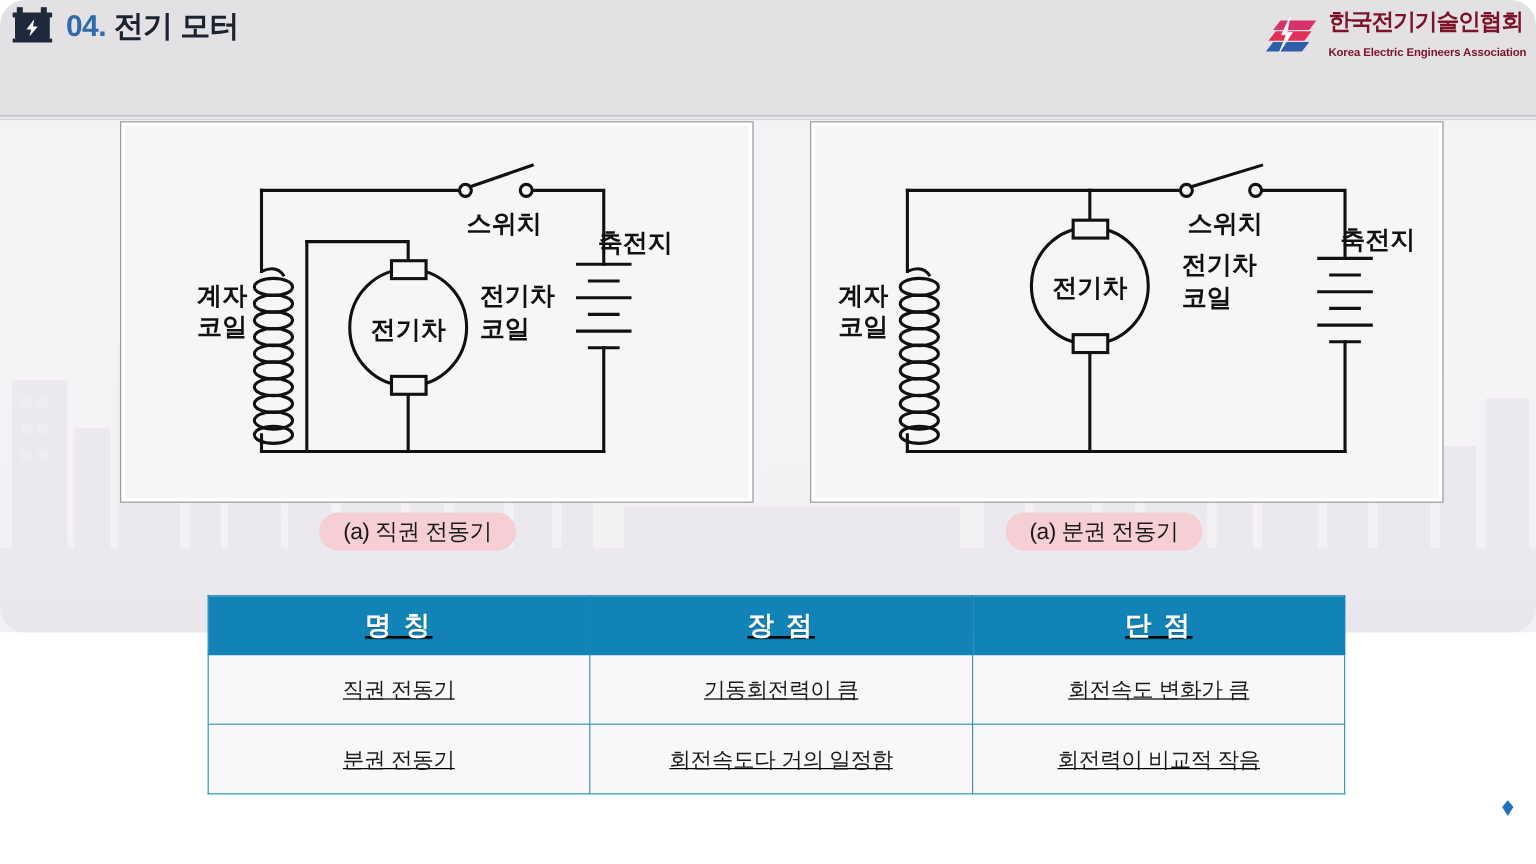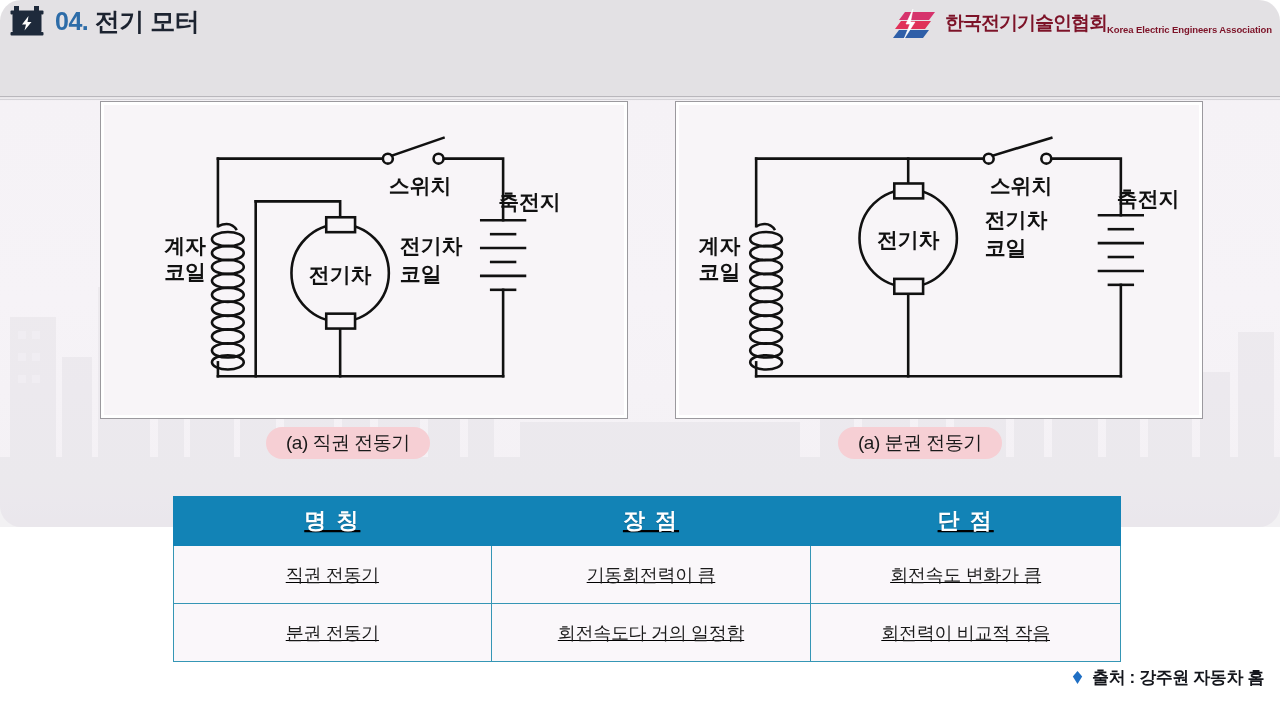--- a/index.html
+++ b/index.html
@@ -62,21 +62,21 @@
     font-size: 19px; font-weight: 700; color: #ffffff;
     letter-spacing: -0.5px; text-shadow: 0 1px 1px rgba(0,0,0,0.18);
     white-space: nowrap;
   }
 
   
   .logo {
     position: absolute; right: 8px; top: 9px;
     display: flex; align-items: center; gap: 7px;
   }
-  .logo-text { display: flex; flex-direction: row; line-height: 1; }
+  .logo-text { display: flex; flex-direction: column; line-height: 1; }
   .logo-kr {
     font-size: 19px; font-weight: 700; color: #7d1328;
     letter-spacing: -1px; white-space: nowrap;
   }
   .logo-en {
     font-size: 9.5px; font-weight: 700; color: #7d1328;
     letter-spacing: -0.1px; white-space: nowrap; margin-top: 12px;
   }
 
   
@@ -373,16 +373,15 @@
         <td>회전속도다 거의 일정함</td>
         <td>회전력이 비교적 작음</td>
       </tr>
     </tbody>
   </table>
 
   <div id="source-line">
     <svg class="diamond-icon" viewBox="0 0 16 16">
       <path d="M8 1 L13 7 L8 15 L3 7 Z" fill="#1f6fc4"></path>
     </svg>
-    <span>출처 : 강주원 자동차 홈</span>
   </div>
 
 </div>
 
 </body></html>

